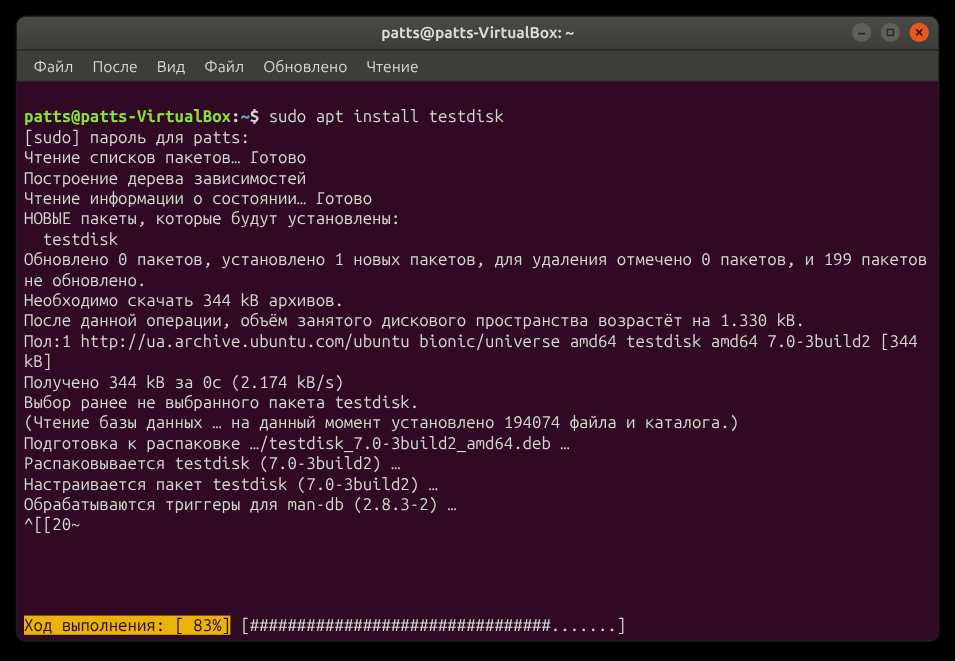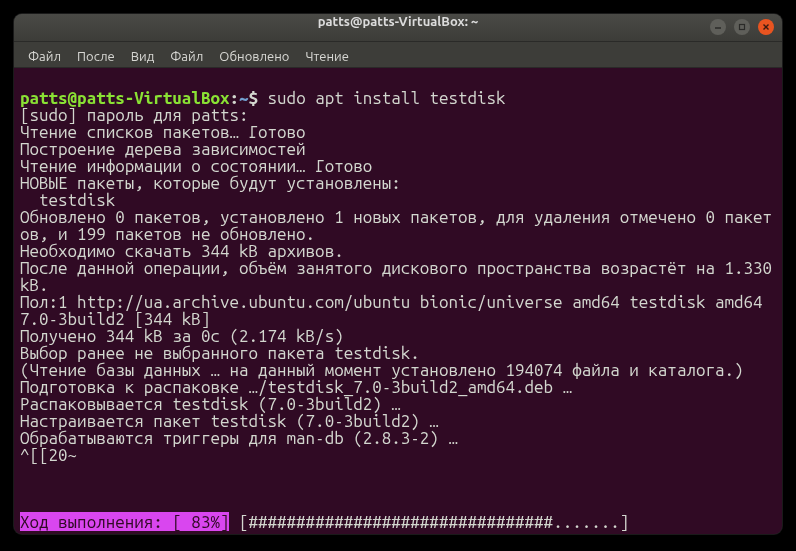--- a/index.html
+++ b/index.html
@@ -18,21 +18,21 @@
     height: 520px;
     background: #2c2c2c;
     border-radius: 8px;
     overflow: hidden;
     box-shadow: 0 0 0 1px #1a1a1a;
   }
   .titlebar {
     height: 28px;
     background: linear-gradient(#4a4a46, #3c3c38);
     display: flex;
-    align-items: flex-start;
+    align-items: center;
     justify-content: center;
     position: relative;
     border-bottom: 1px solid #2a2a28;
   }
   .titlebar-title {
     color: #dcdcdc;
     font-family: Ubuntu, sans-serif;
     font-size: 13px;
     font-weight: bold;
   }
@@ -67,40 +67,40 @@
     color: #d8d8d4;
     font-family: Ubuntu, sans-serif;
     font-size: 13px;
     padding: 4px 8px;
     cursor: pointer;
   }
   .terminal {
     background: #300a24;
     height: calc(100% - 54px);
     padding: 4px 6px;
-    font-size: 17px;
+    font-size: 14px;
     line-height: 17px;
     color: #d3d7cf;
     white-space: pre-wrap;
     word-break: break-all;
     position: relative;
   }
   .prompt-user { color: #8ae234; font-weight: bold; }
   .prompt-colon { color: #d3d7cf; font-weight: bold; }
   .prompt-path { color: #729fcf; font-weight: bold; }
   .prompt-dollar { color: #d3d7cf; font-weight: bold; }
   .cmd { color: #d3d7cf; }
   .progress-line {
     position: absolute;
     bottom: 4px;
     left: 6px;
     white-space: pre;
   }
   .progress-label {
-    background: #d946ef;
+    background: #eab308;
     color: #300a24;
     text-align: center;
   }
   .progress-bar-text { color: #d3d7cf; }
 </style>
 </head>
 <body>
 
 <div class="frame">
 

